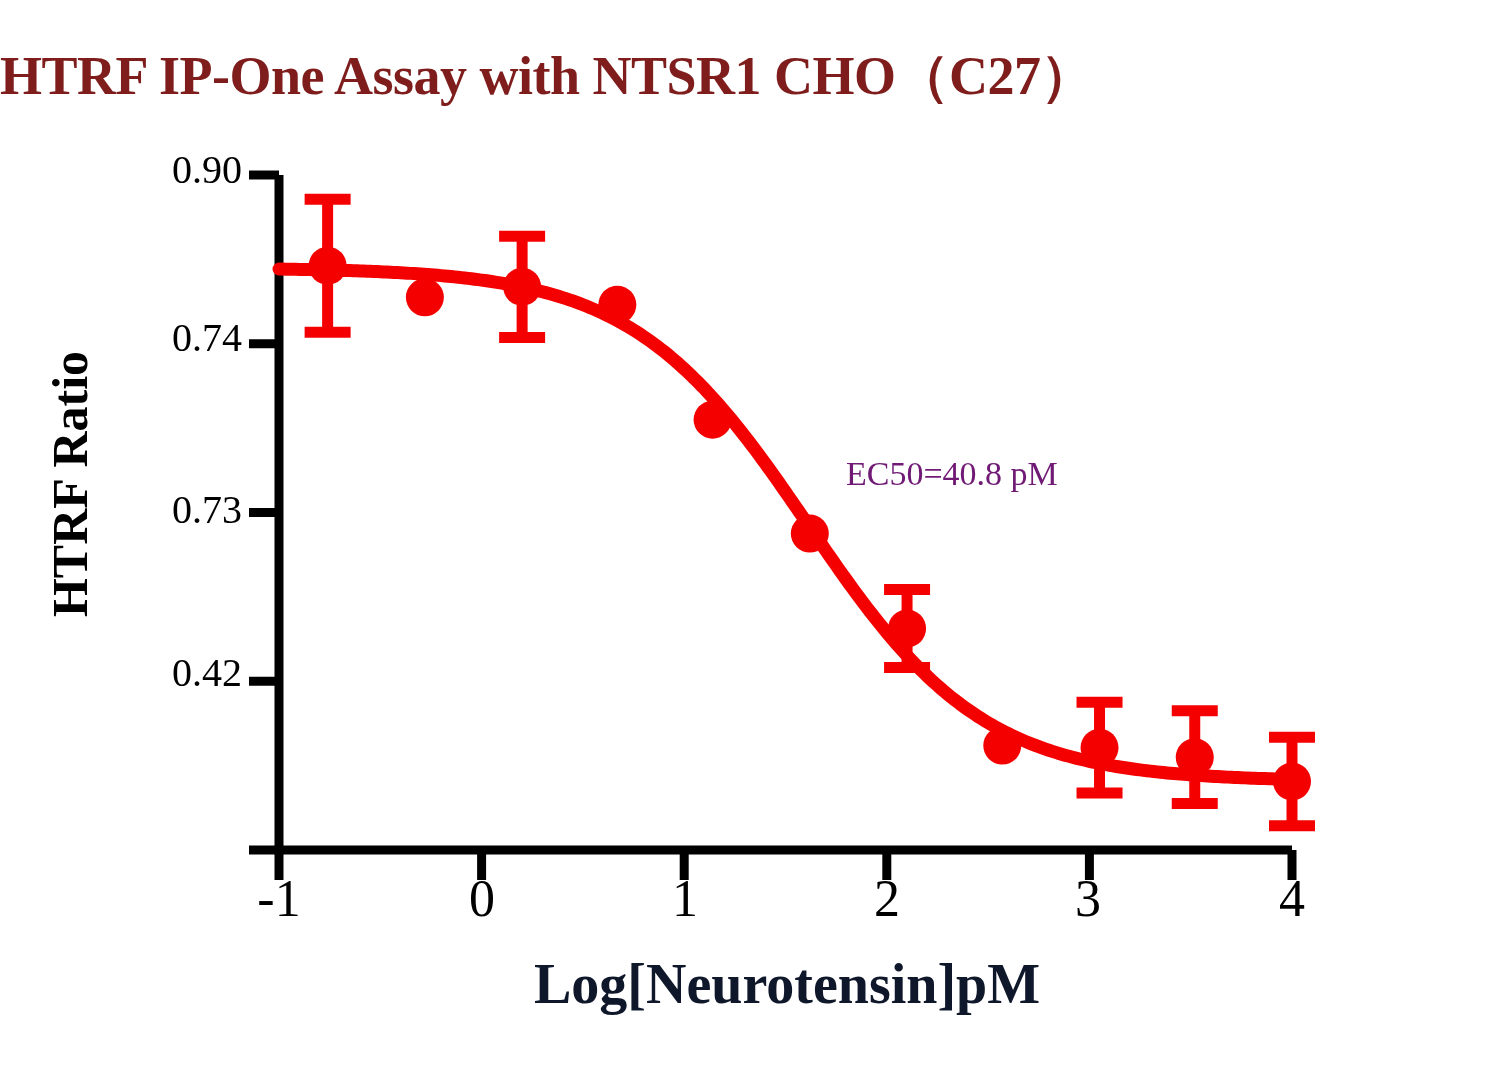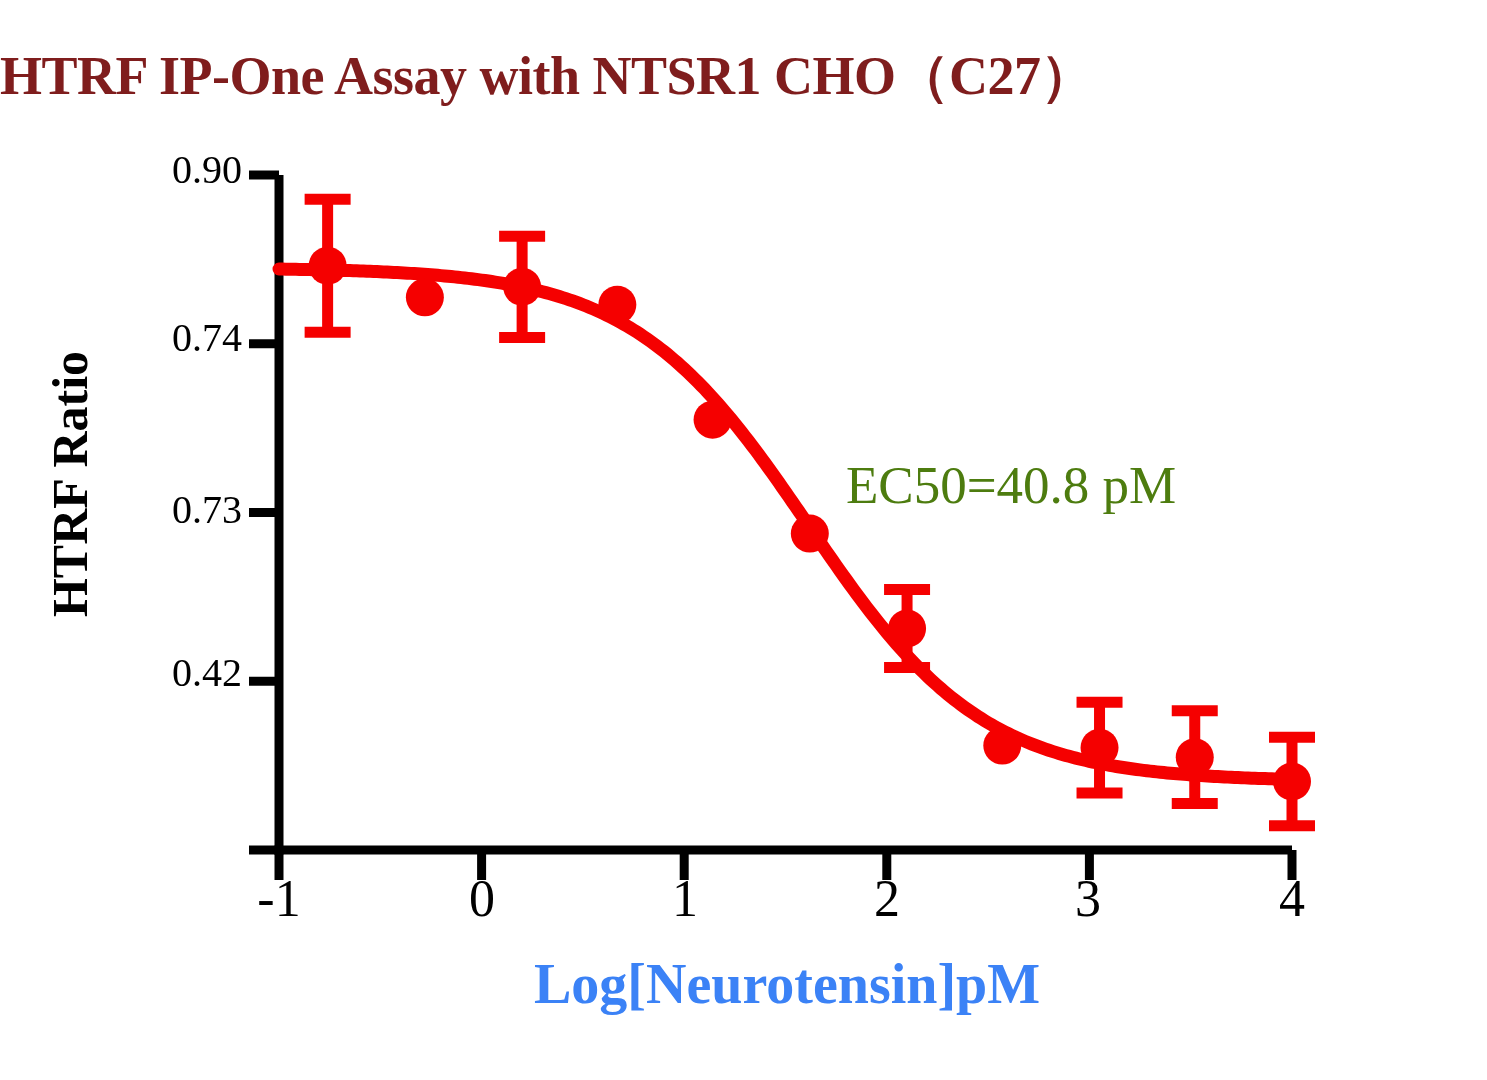--- a/index.html
+++ b/index.html
@@ -49,21 +49,21 @@
   }
   .x-axis-title {
     position: absolute;
     left: 280px;
     top: 952px;
     width: 1014px;
     text-align: center;
     font-family: "Liberation Serif", "DejaVu Serif", serif;
     font-weight: bold;
     font-size: 56px;
-    color: #3b82f6;
+    color: #0f172a;
     white-space: nowrap;
   }
   .ytick-label {
     position: absolute;
     text-align: right;
     font-family: "Liberation Serif", "DejaVu Serif", serif;
     font-size: 40px;
     color: #000000;
     white-space: nowrap;
     width: 160px;
@@ -74,22 +74,22 @@
     text-align: center;
     font-family: "Liberation Serif", "DejaVu Serif", serif;
     font-size: 52px;
     color: #000000;
     white-space: nowrap;
     width: 80px;
   }
   .annotation {
     position: absolute;
     font-family: "Liberation Serif", "DejaVu Serif", serif;
-    font-size: 53px;
-    color: #4d7c0f;
+    font-size: 34px;
+    color: #701a75;
     white-space: nowrap;
     left: 846px;
     top: 455px;
   }
   svg { position: absolute; left: 0; top: 0; }
 </style>
 </head>
 <body>
 
 <div id="figure">

